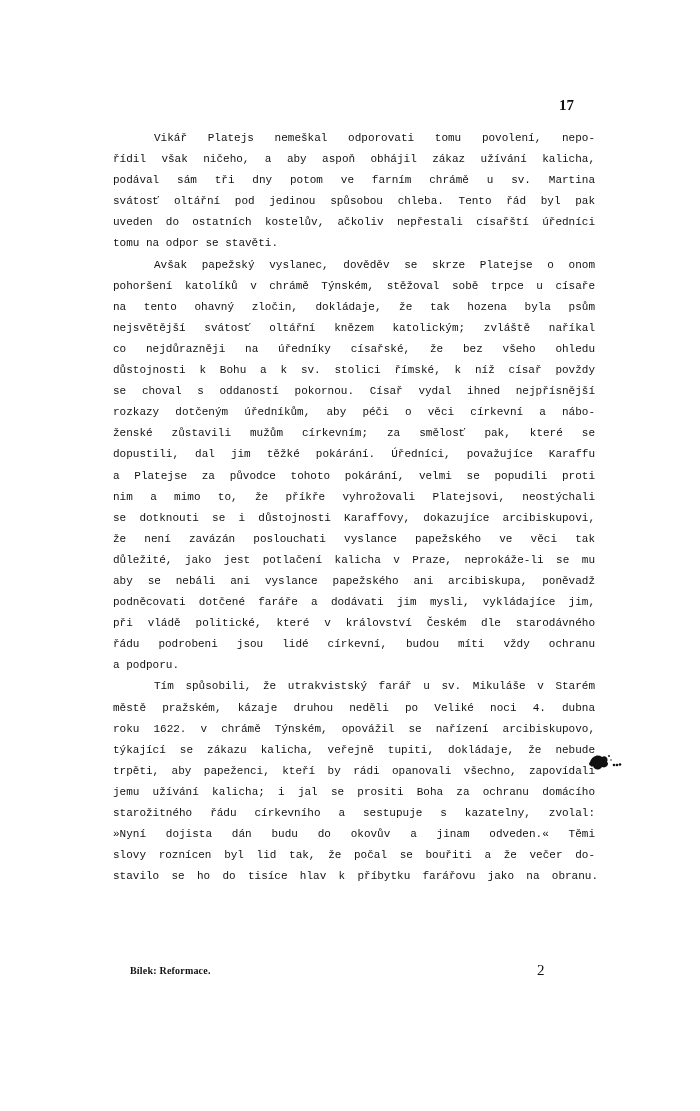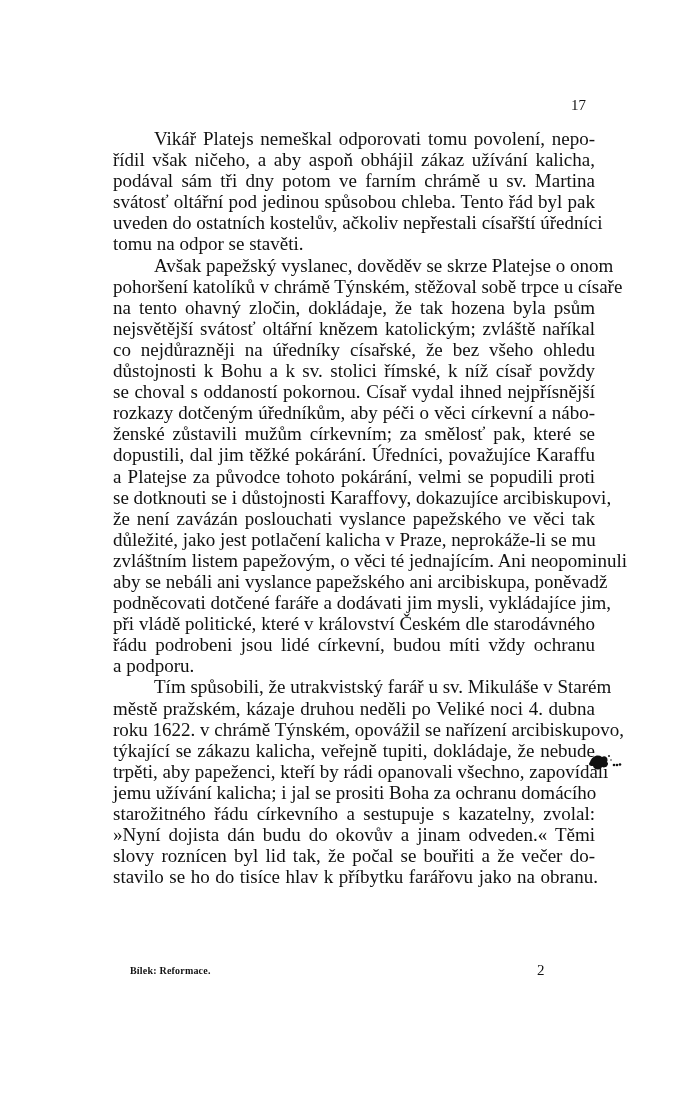--- a/index.html
+++ b/index.html
@@ -16,38 +16,38 @@
       color: #111111;
     }
     .page {
       position: absolute;
       left: 0; top: 0;
       width: 700px; height: 1111px;
     }
     .page-number {
       position: absolute;
       top: 97px;
-      left: 540px;
+      left: 528px;
       width: 46px;
       text-align: right;
       font-size: 15px;
-      font-weight: normal;
+      font-weight: bold;
       font-family: "Liberation Serif", serif;
     }
     .body-text {
       position: absolute;
       left: 113px;
       top: 128px;
       width: 482px;
     }
     .line {
       height: 21.1px;
       line-height: 21.1px;
-      font-size: 19px;
-      font-family: Liberation Serif, serif;
+      font-size: 11px;
+      font-family: Liberation Mono, monospace;
       white-space: nowrap;
       text-align: justify;
       text-align-last: justify;
       overflow: visible;
     }
     .line.indent {
       padding-left: 41px;
     }
     .line.last {
       text-align-last: left;
@@ -109,24 +109,24 @@
       <div class="line">pohoršení katolíků v chrámě Týnském, stěžoval sobě trpce u císaře</div>
       <div class="line">na tento ohavný zločin, dokládaje, že tak hozena byla psům</div>
       <div class="line">nejsvětější svátosť oltářní knězem katolickým; zvláště naříkal</div>
       <div class="line">co nejdůrazněji na úředníky císařské, že bez všeho ohledu</div>
       <div class="line">důstojnosti k Bohu a k sv. stolici římské, k níž císař povždy</div>
       <div class="line">se choval s oddaností pokornou. Císař vydal ihned nejpřísnější</div>
       <div class="line">rozkazy dotčeným úředníkům, aby péči o věci církevní a nábo-</div>
       <div class="line">ženské zůstavili mužům církevním; za smělosť pak, které se</div>
       <div class="line">dopustili, dal jim těžké pokárání. Úředníci, považujíce Karaffu</div>
       <div class="line">a Platejse za původce tohoto pokárání, velmi se popudili proti</div>
+      <div class="line">nim a mimo to, že příkře vyhrožovali Platejsovi, neostýchali</div>
       <div class="line">se dotknouti se i důstojnosti Karaffovy, dokazujíce arcibiskupovi,</div>
       <div class="line">že není zavázán poslouchati vyslance papežského ve věci tak</div>
       <div class="line">důležité, jako jest potlačení kalicha v Praze, neprokáže-li se mu</div>
-      <div class="line">zvláštním listem papežovým, o věci té jednajícím. Ani neopominuli</div>
       <div class="line">aby se nebáli ani vyslance papežského ani arcibiskupa, poněvadž</div>
       <div class="line">podněcovati dotčené faráře a dodávati jim mysli, vykládajíce jim,</div>
       <div class="line">při vládě politické, které v království Českém dle starodávného</div>
       <div class="line">řádu podrobeni jsou lidé církevní, budou míti vždy ochranu</div>
       <div class="line last">a podporu.</div>
     </div>
 
     <div>
       <div class="line indent">Tím spůsobili, že utrakvistský farář u sv. Mikuláše v Starém</div>
       <div class="line">městě pražském, kázaje druhou neděli po Veliké noci 4. dubna</div>

